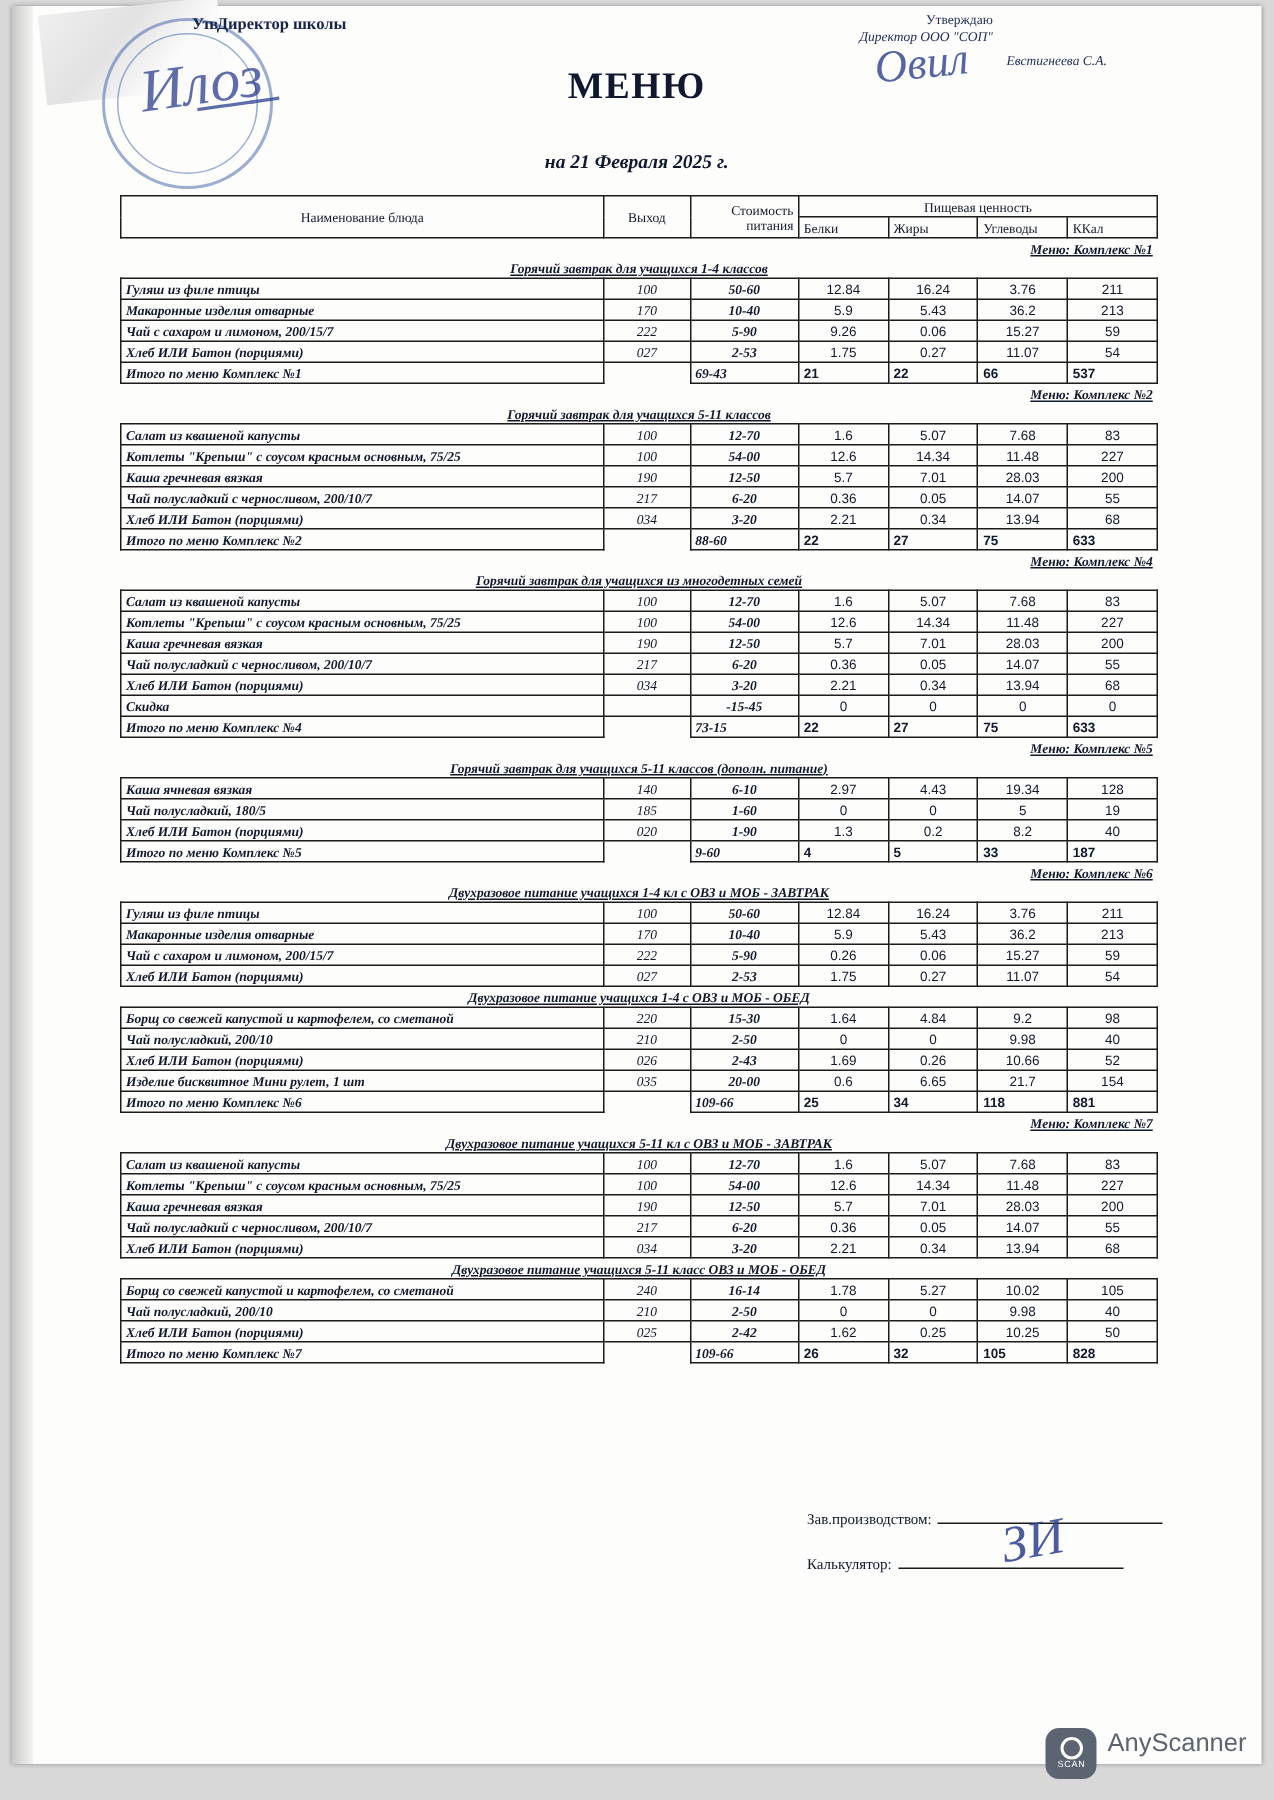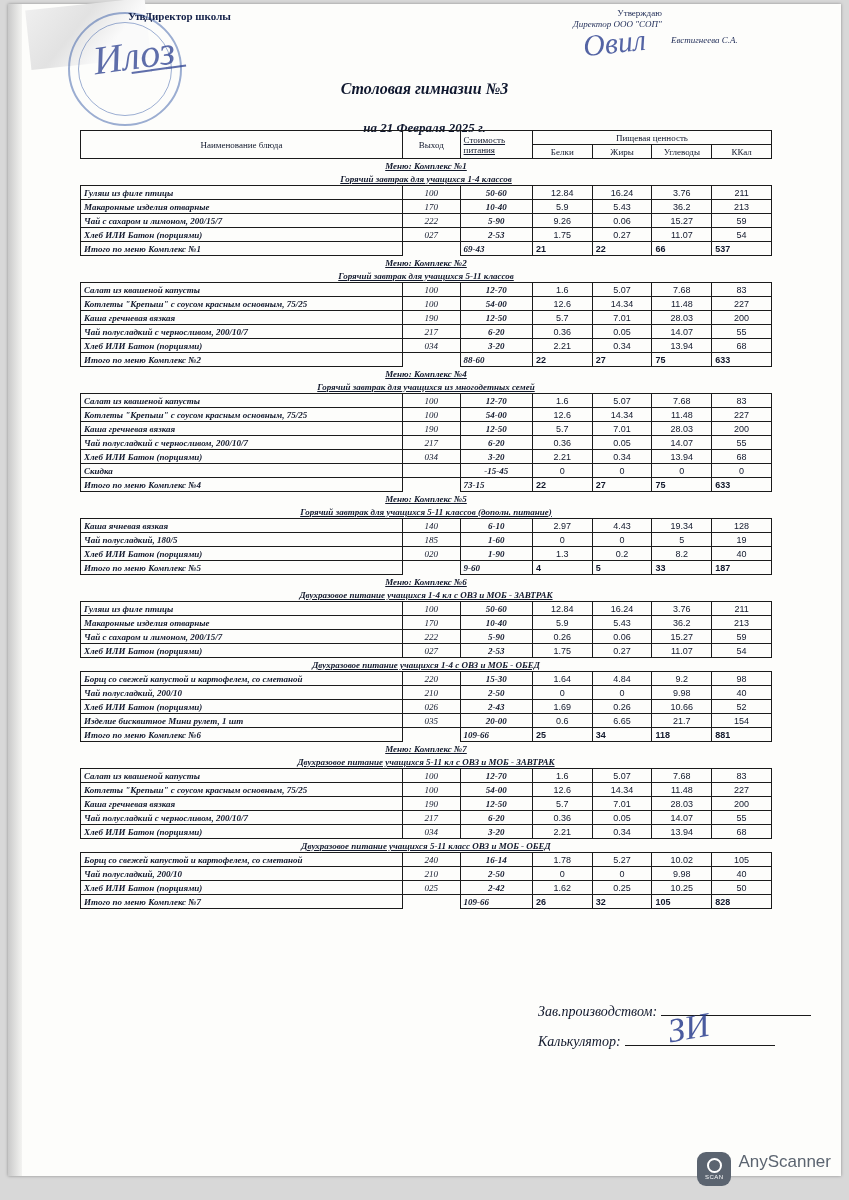--- a/index.html
+++ b/index.html
@@ -60,64 +60,64 @@
   
   .title{
     position:absolute;left:0;right:0;top:40px;text-align:center;
     font-size:25px;font-weight:bold;letter-spacing:1px;color:#10182f;
   }
   .subtitle{
     position:absolute;left:0;right:0;top:76px;text-align:center;
     font-size:16px;font-style:italic;font-weight:bold;color:#10182f;
   }
   .subtitle2{
-    position:absolute;left:0;right:0;top:116px;text-align:center;
+    position:absolute;left:0;right:0;top:96px;text-align:center;
     font-size:13px;font-style:italic;font-weight:bold;color:#10182f;
   }
 
   
   table.menu{
     position:absolute;left:72px;top:126px;width:692px;
     border-collapse:collapse;color:#11182c;
   }
   table.menu td,table.menu th{
     border:1px solid #1b1b1b;
     padding:0 3px;
     font-size:9px;
     height:13px;
     vertical-align:middle;
   }
   .th-main{text-align:center;font-weight:normal;font-size:9px;}
   .col-name{width:300px;}
   .col-out{width:48px;text-align:center;}
-  .col-cost{width:62px;text-align:left;text-decoration:underline;}
-  .col-n{width:50px;text-align:center;font-size:8px;}
+  .col-cost{width:62px;text-align:right;}
+  .col-n{width:50px;text-align:left;font-size:8px;}
   .dish{
     font-style:italic;font-weight:bold;font-size:10.5px;text-align:left;
     padding-left:5px;
   }
   .out{font-style:italic;font-weight:normal;font-size:10.5px;text-align:center;}
   .cost{font-style:italic;font-weight:bold;font-size:10.5px;text-align:center;}
   .num{text-align:center;font-size:8.5px;font-family:"Liberation Sans",sans-serif;}
   .total-lbl{font-style:italic;font-weight:bold;font-size:10px;padding-left:5px;}
   .total-val{font-style:italic;font-weight:bold;font-size:11px;margin-left:36px;}
   .total-n{text-align:left;font-size:9px;font-family:"Liberation Sans",sans-serif;font-weight:bold;}
   tr.noborder td{border:none;}
   .sec-title{
-    text-align:center;font-style:italic;font-weight:bold;font-size:12px;
+    text-align:right;font-style:italic;font-weight:bold;font-size:12px;
     padding:5px 0 1px;text-decoration:underline;
   }
   .sec-sub{
     text-align:center;font-style:italic;font-weight:bold;font-size:9.5px;
     padding:1px 0 2px;text-decoration:underline;
   }
 
   
   .foot{
-    position:absolute;left:530px;font-size:14px;font-style:italic;color:#11182c;
+    position:absolute;left:530px;font-size:10px;color:#11182c;
   }
   .foot .line{
     display:inline-block;width:150px;border-bottom:1px solid #1b1b1b;height:11px;margin-left:4px;
   }
   .scribble3{
     position:absolute;left:660px;top:1005px;font-size:34px;color:#2b3f8f;opacity:.85;
     font-style:italic;transform:rotate(-10deg);
   }
 
   
@@ -148,21 +148,21 @@
     <div class="hdr-left">
       <span class="pre">Утв</span><span>Директор школы</span>
     </div>
 
     <div class="hdr-right">
       <div>Утверждаю</div>
       <div class="l2">Директор ООО "СОП"</div>
     </div>
     <div class="sig-name">Евстигнеева С.А.</div>
 
-    <div class="subtitle">Столовая гимназии №3</div>
+    <div class="title">МЕНЮ</div>
     <div class="subtitle2">на 21 Февраля 2025 г.</div>
 
     <table class="menu">
       <thead>
         <tr>
           <th class="col-name th-main" rowspan="2">Наименование блюда</th>
           <th class="col-out th-main" rowspan="2">Выход</th>
           <th class="col-cost th-main" rowspan="2">Стоимость питания</th>
           <th class="th-main" colspan="4">Пищевая ценность</th>
         </tr>

